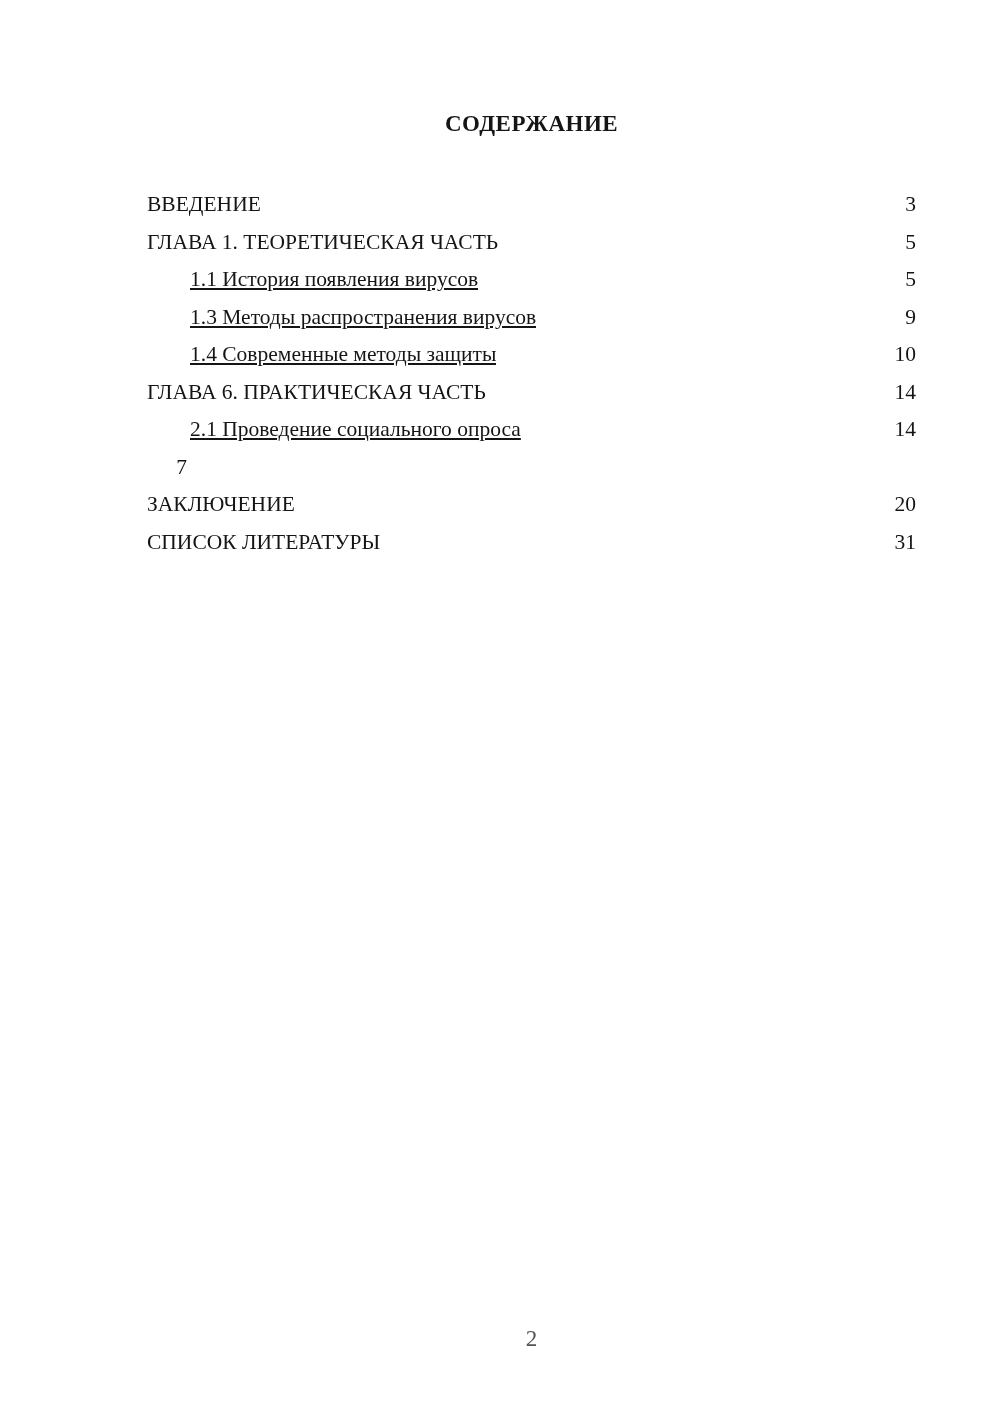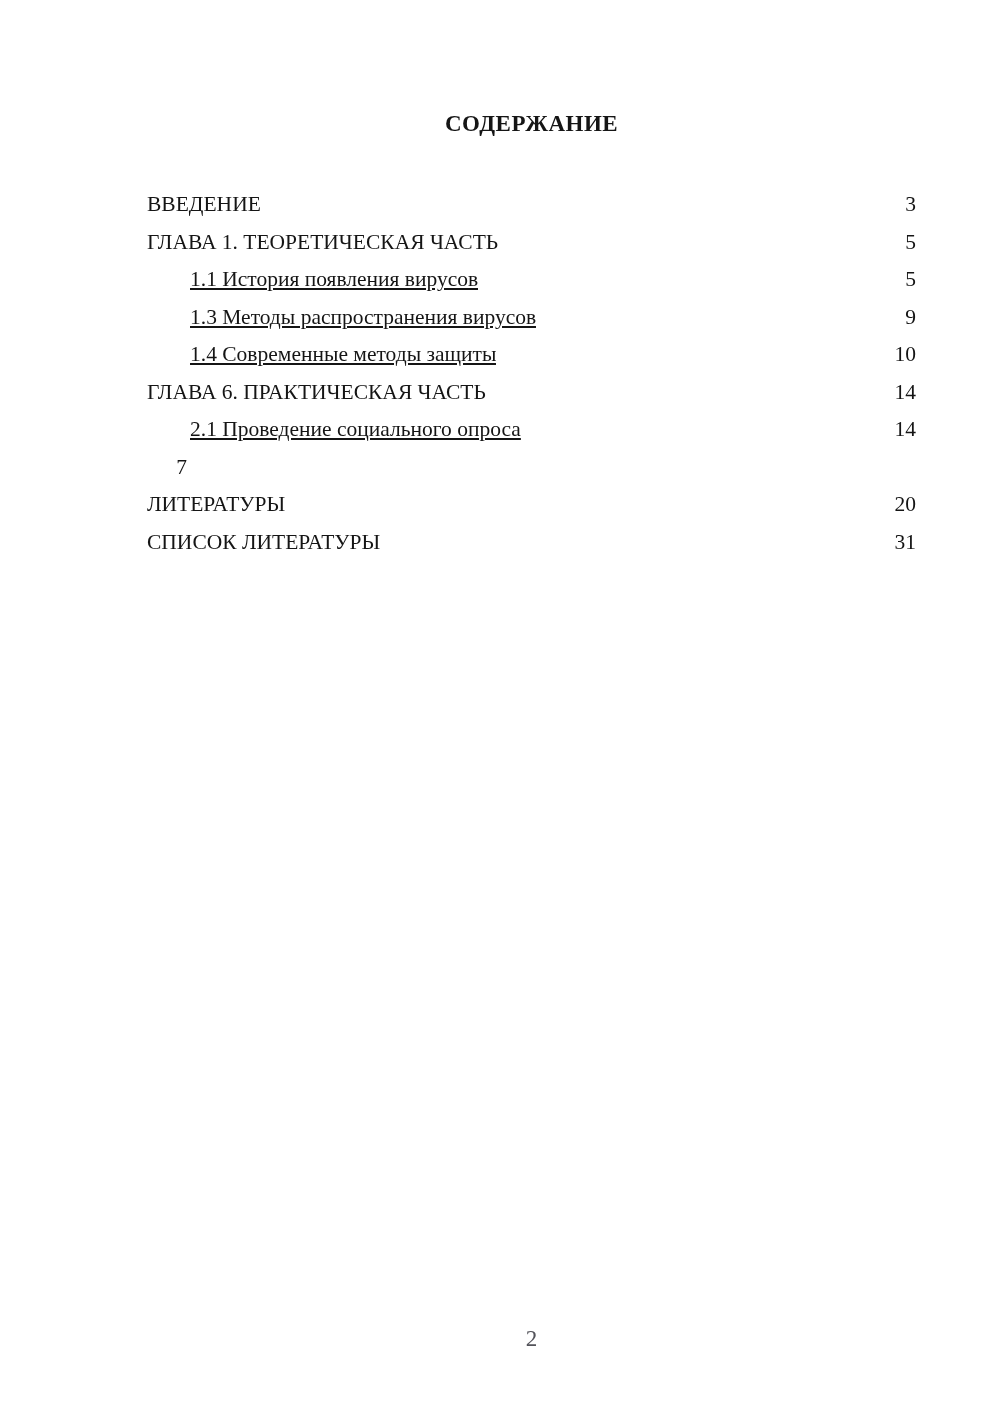--- a/index.html
+++ b/index.html
@@ -113,21 +113,21 @@
   <div class="toc-row indent">
     <span class="toc-label">2.1 Проведение социального опроса</span>
     <span class="toc-page">14</span>
   </div>
 
   <div class="toc-row indent">
     <span class="toc-page">7</span>
   </div>
 
   <div class="toc-row">
-    <span class="toc-label">ЛИТЕРАТУРЫ</span>
+    <span class="toc-label">ЗАКЛЮЧЕНИЕ</span>
     <span class="toc-page">20</span>
   </div>
 
   <div class="toc-row">
     <span class="toc-label">СПИСОК ЛИТЕРАТУРЫ</span>
     <span class="toc-page">31</span>
   </div>
 </div>
   </div>
 

